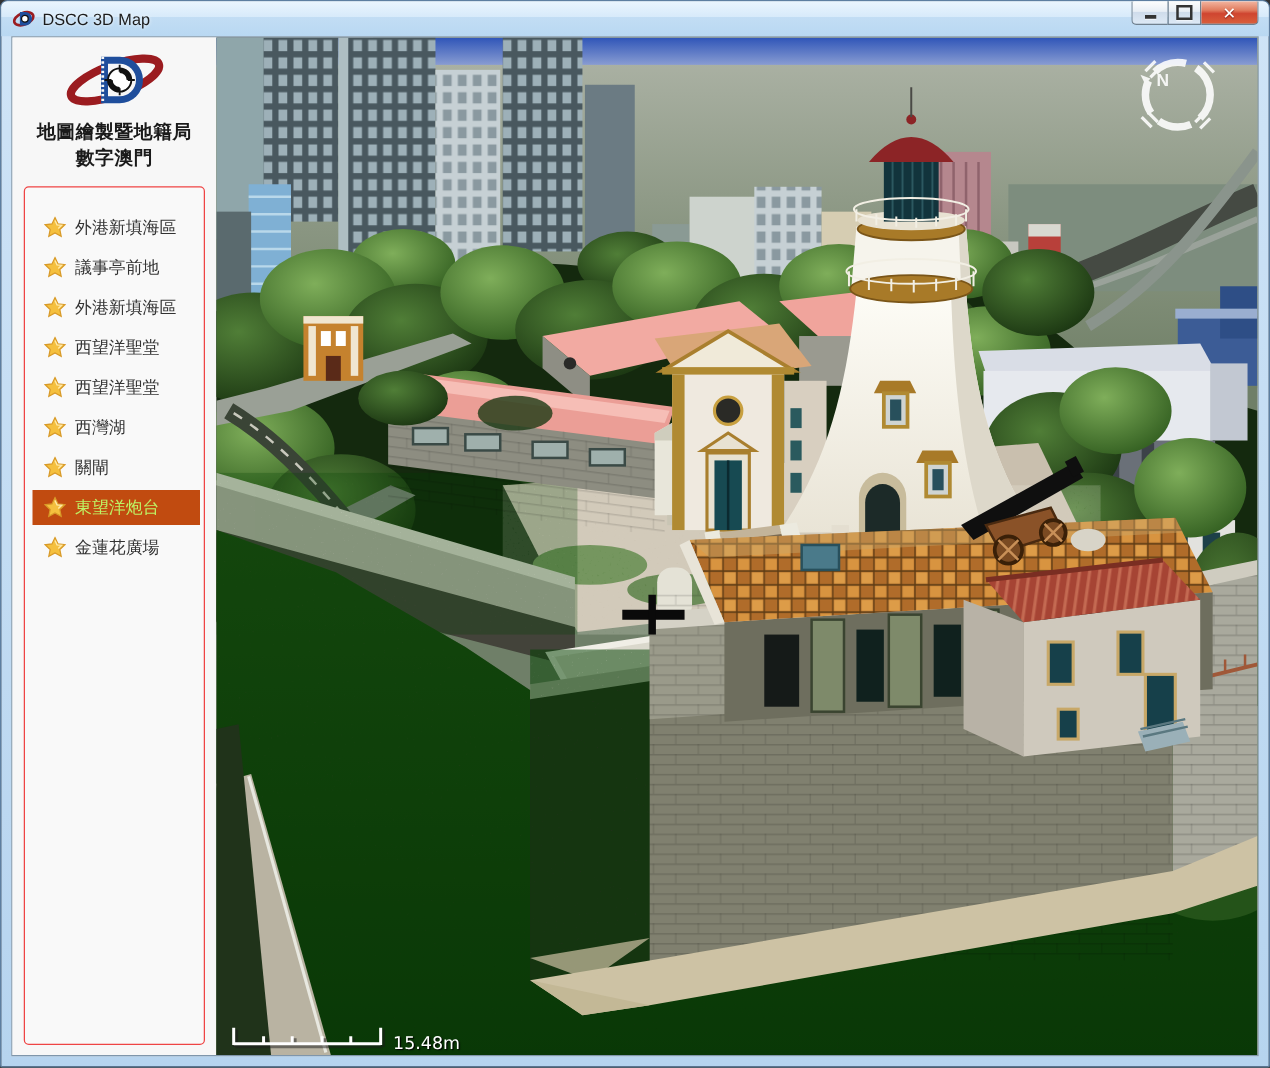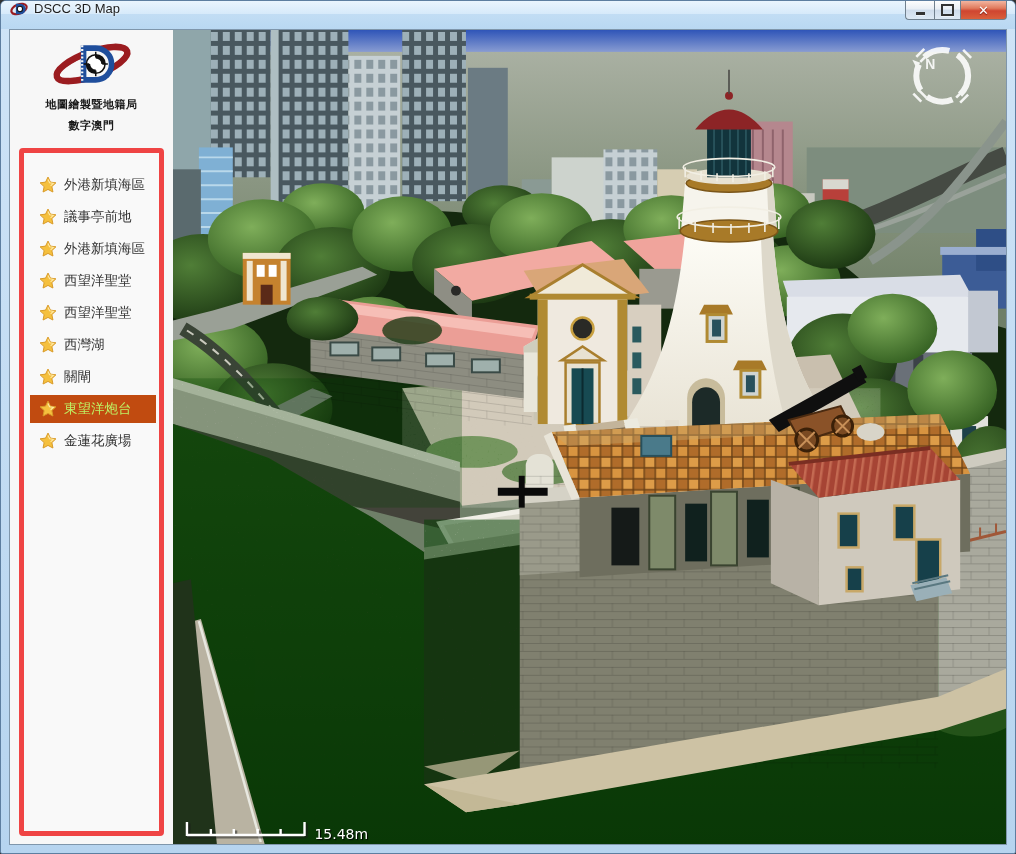--- a/index.html
+++ b/index.html
@@ -3,21 +3,21 @@
 <meta charset="utf-8">
 <style>
   html,body{margin:0;padding:0;background:#333;}
   body{width:1016px;height:854px;overflow:hidden;font-family:"Liberation Sans","DejaVu Sans",sans-serif;}
   :root{--accent:#c14b10;}
 
   
   .win{position:absolute;left:0;top:0;width:1016px;height:854px;
        background:linear-gradient(#cfe4f7,#b6d4ef);
        border:1px solid #5d7ea0;border-radius:6px 6px 2px 2px;box-sizing:border-box;}
-  .titlebar{position:absolute;left:0;top:0;right:0;height:28px;display:flex;align-items:flex-start;
+  .titlebar{position:absolute;left:0;top:0;right:0;height:28px;display:flex;align-items:center;
        background:linear-gradient(#eaf5fe 0%,#d7eafa 45%,#c2ddf4 46%,#b9d8f2 100%);
        border-radius:5px 5px 0 0;}
   .title-icon{width:18px;height:16px;margin:0 6px 0 9px;flex:0 0 auto;}
   .title-text{font-size:13px;color:#1c1c1c;text-shadow:0 0 3px #fff;}
   .winbtns{position:absolute;top:0;right:8px;display:flex;}
   .wbtn{height:19px;border:1px solid #70808e;border-top:none;box-sizing:border-box;
         display:flex;align-items:center;justify-content:center;
         background:linear-gradient(#fdfdfd,#e8eef5 45%,#cfdceb 50%,#dde9f5);}
   .wbtn.min{width:29px;border-radius:0 0 0 4px;border-right:none;}
   .wbtn.max{width:27px;border-radius:0;}
@@ -27,22 +27,22 @@
   .glyph-max{width:9px;height:8px;border:2px solid #333;box-shadow:0 1px 0 #fff8;}
   .glyph-close{color:#fff;font-size:13px;font-weight:bold;text-shadow:0 1px 1px #7a1a10;line-height:1;}
 
   .content{position:absolute;left:8px;top:28px;right:8px;bottom:8px;display:flex;
            border:1px solid #7f96ab;box-sizing:border-box;background:#f7f7f7;}
 
   
   .sidebar{width:163px;flex:0 0 auto;background:#f7f7f7;display:flex;flex-direction:column;}
   .logo-wrap{padding:8px 0 0 0;text-align:center;}
   .logo-svg{width:84px;height:52px;}
-  .logo-line{font-size:11px;font-weight:bold;color:#1a1a1a;line-height:21px;letter-spacing:.5px;}
-  .list-box{margin:12px 9px 8px 9px;flex:1;border:5px solid #ef4444;border-radius:4px;
+  .logo-line{font-size:15px;font-weight:bold;color:#1a1a1a;line-height:21px;letter-spacing:.5px;}
+  .list-box{margin:12px 9px 8px 9px;flex:1;border:1px solid #ef4444;border-radius:4px;
             background:#f9f9f9;padding-top:14px;overflow:hidden;}
   .side-item{height:28px;margin:4px 3px 4px 6px;display:flex;align-items:center;
              padding-left:9px;cursor:pointer;color:#333;font-size:13.5px;}
   .side-item .star{width:18px;height:18px;margin-right:7px;flex:0 0 auto;}
   .side-item.selected{background:var(--accent);color:#bef264;}
 
   
   .map{flex:1;position:relative;overflow:hidden;background:#6f7f68;}
   .map svg{display:block;width:100%;height:100%;}
 </style>

